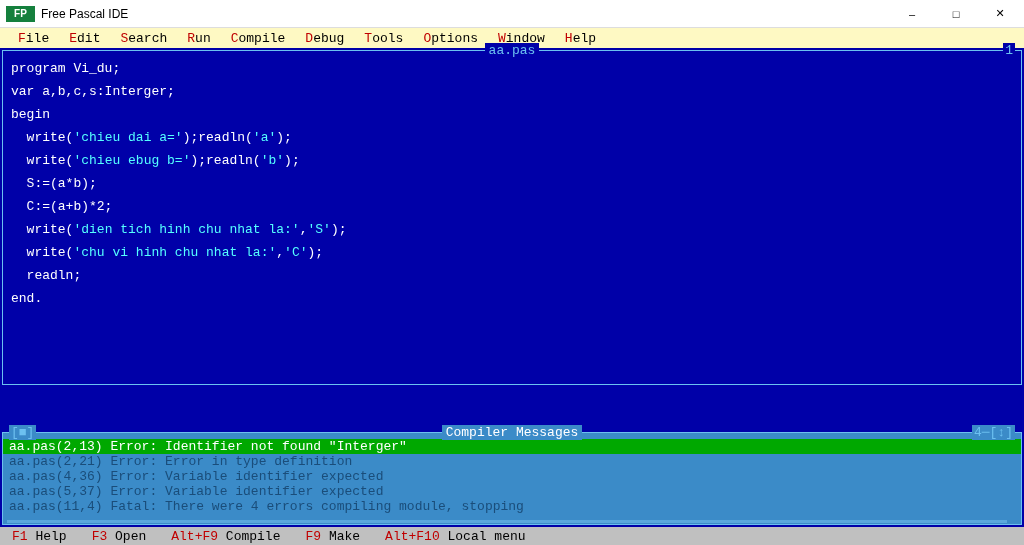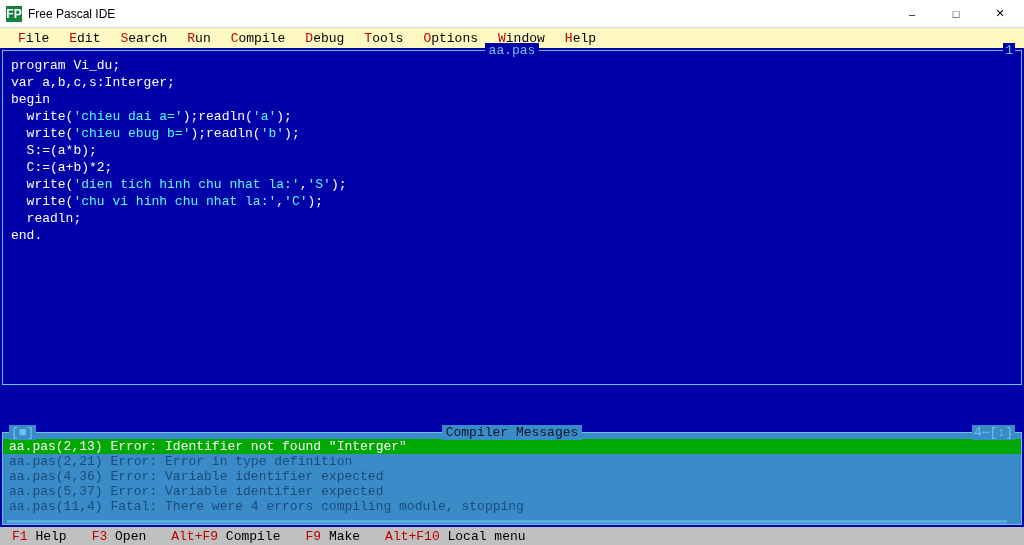--- a/index.html
+++ b/index.html
@@ -17,24 +17,24 @@
       display: flex;
       align-items: center;
       justify-content: space-between;
       padding: 0 2px 0 6px;
       border-bottom: 1px solid #ddd;
       font-family: 'Segoe UI', Arial, sans-serif;
       font-size: 12px;
     }
     .titlebar-left { display: flex; align-items: center; gap: 6px; }
     .app-icon {
-      width: 16px; height: 16px;
+      width: 29px; height: 16px;
       background: #15803d;
       display: flex; align-items: center; justify-content: center;
-      color: #fff; font-size: 12px; font-weight: bold;
+      color: #fff; font-size: 10px; font-weight: bold;
     }
     .win-controls { display: flex; }
     .win-btn {
       width: 44px; height: 28px;
       display: flex; align-items: center; justify-content: center;
       font-family: 'Segoe UI Symbol', sans-serif;
       font-size: 11px;
     }
     .menubar {
       height: 20px;
@@ -78,37 +78,37 @@
       position: absolute;
       top: -8px; right: 6px;
       color: #6cc0f0;
       background: #0000a8;
       padding: 0 2px;
     }
     .editor-content {
       padding: 6px 8px;
       color: #fff;
       white-space: pre;
-      line-height: 17px;
+      line-height: 23px;
     }
     .str { color: #55ffff; }
     .compiler-frame {
       position: absolute;
       left: 2px; right: 2px;
       top: 384px;
       bottom: 2px;
       border: 1px solid #6cc0f0;
       background: #3b8bc8;
     }
     .compiler-title-line {
       position: absolute;
       top: -8px;
       left: 0; right: 0;
       text-align: center;
-      color: #0f172a;
+      color: #ffffff;
       font-size: 13px;
       pointer-events: none;
     }
     .compiler-title-line .title-inner {
       background: #3b8bc8;
       padding: 0 4px;
     }
     .compiler-close {
       position: absolute;
       top: -8px; left: 6px;

